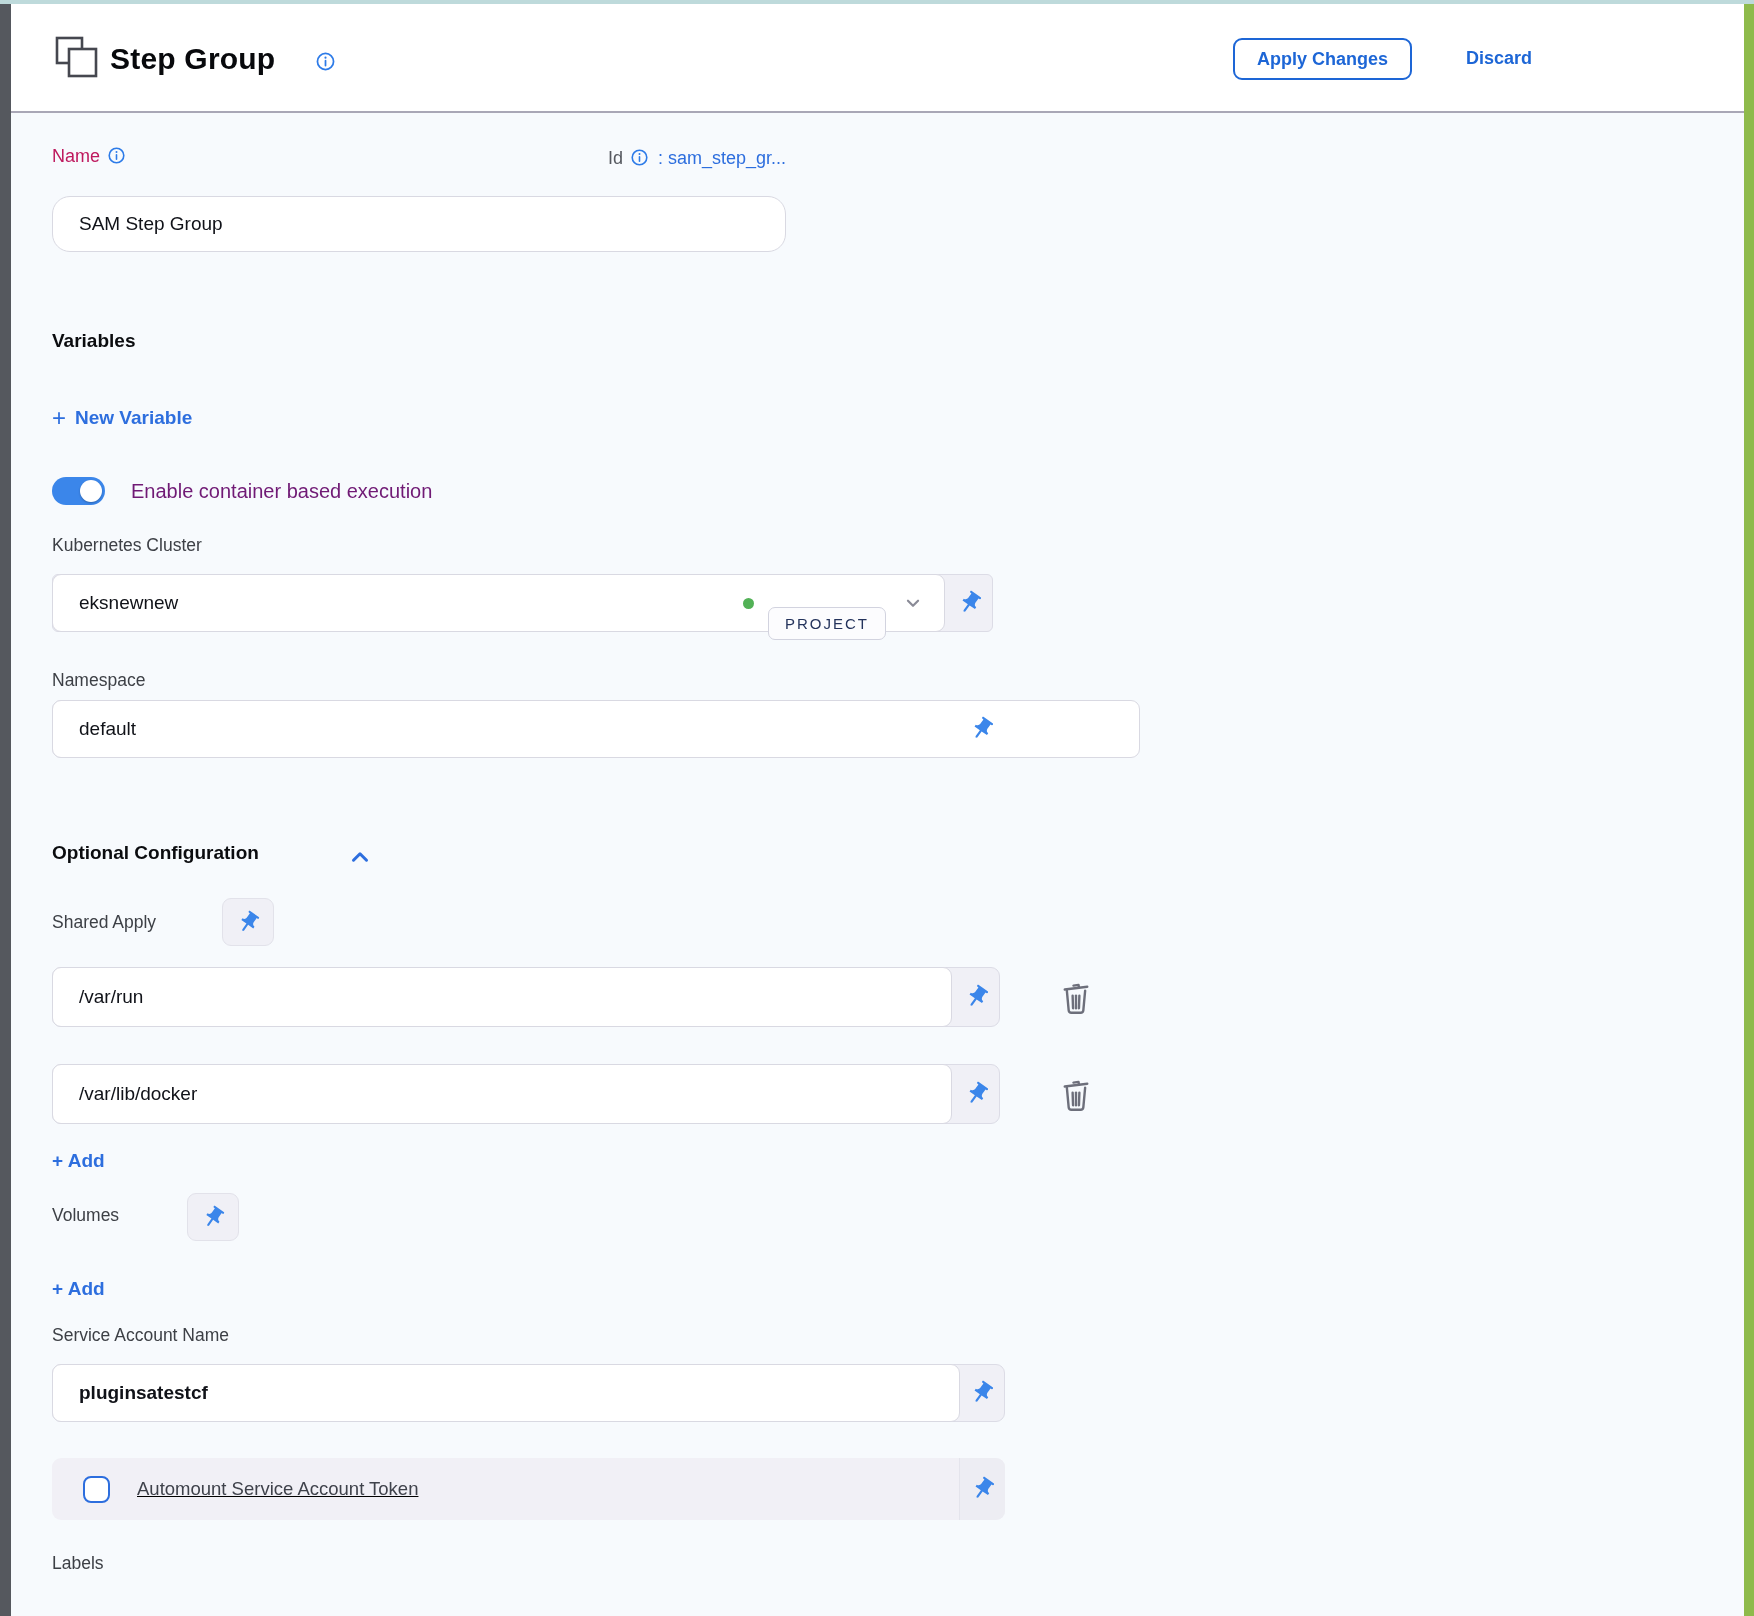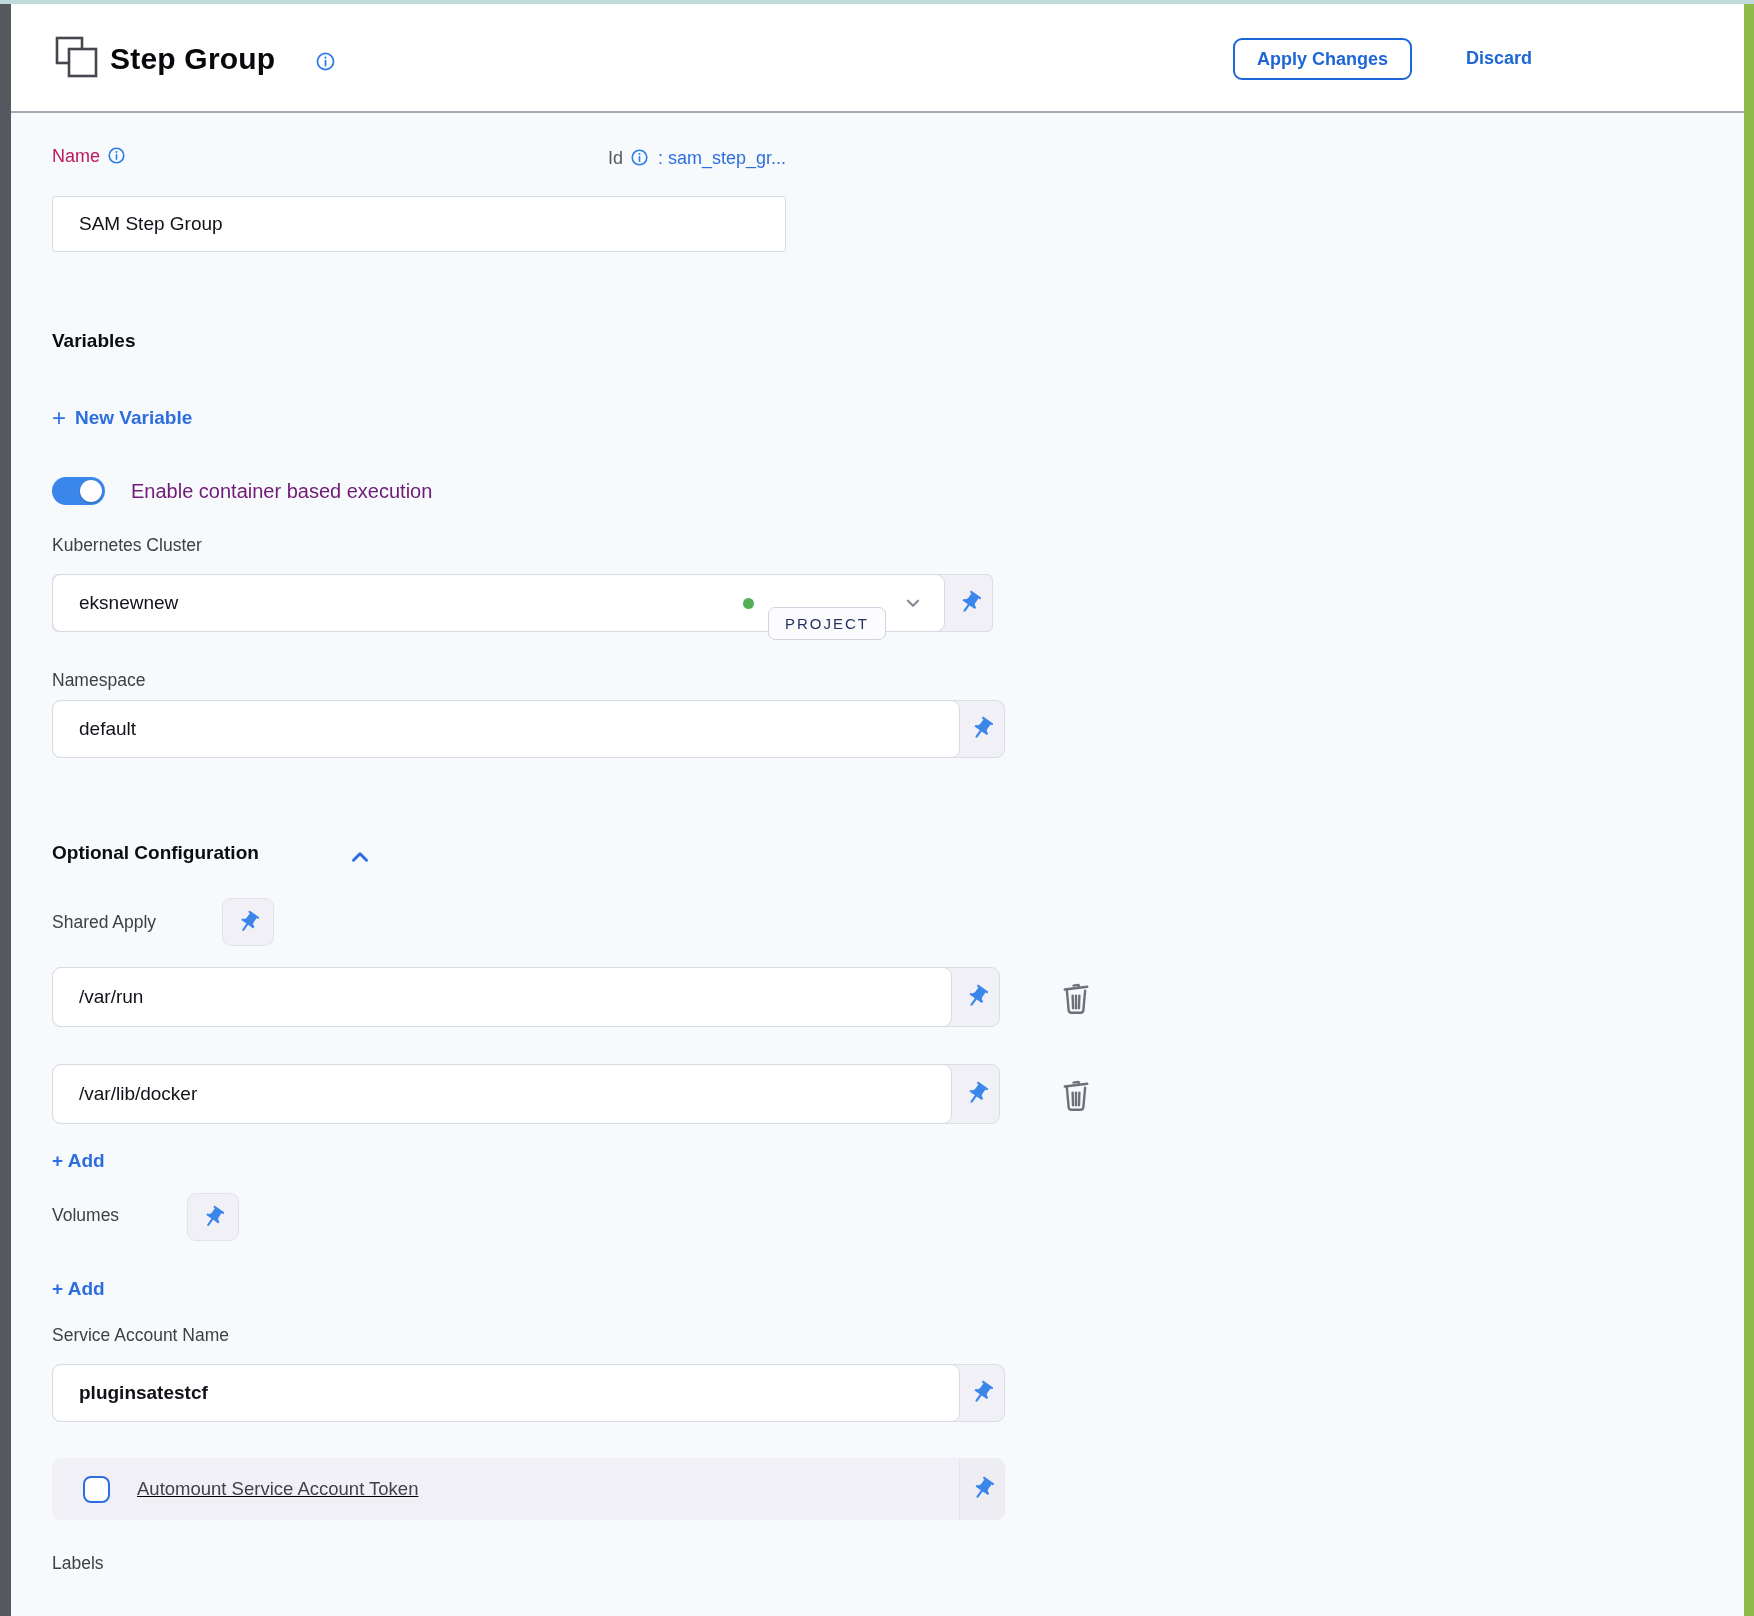--- a/index.html
+++ b/index.html
@@ -42,21 +42,21 @@
   .blue-link{position:absolute;color:#2d6ede;font-size:19px;font-weight:600;cursor:pointer;display:flex;align-items:center;gap:9px;}
   .blue-link .plus{font-size:24px;font-weight:400;line-height:1;}
   .info-ic{display:inline-block;vertical-align:-3px;margin-left:7px;}
 
   .id-row{position:absolute;top:144px;right:958px;font-size:18px;color:#55585f;white-space:nowrap;}
   .id-row .id-val{color:#2d6ede;}
   .id-row .info-ic{margin:0 4px 0 7px;}
 
   
   .text-input{
-    position:absolute;background:#ffffff;border:1px solid #d9d9e2;border-radius:3px;
+    position:absolute;background:#ffffff;border:1px solid #d9d9e2;border-radius:18px;
     box-sizing:border-box;display:flex;align-items:center;padding:0 26px;
     font-size:19px;color:#101218;
   }
   .input-group{
     position:absolute;background:#f0f0f6;border:1px solid #dcdce6;border-radius:9px;
     box-sizing:border-box;
   }
   .input-group .white-part{
     position:absolute;left:-1px;top:-1px;bottom:-1px;background:#ffffff;
     border:1px solid #d9d9e2;border-radius:9px;box-sizing:border-box;
@@ -187,21 +187,21 @@
     </div>
     <div class="pin-seg">
       <svg width="26" height="26" viewBox="0 0 24 24" style="transform:rotate(35deg)">
           <path fill="#3b86ea" d="M16 9V4h1c.55 0 1-.45 1-1s-.45-1-1-1H7c-.55 0-1 .45-1 1s.45 1 1 1h1v5c0 1.66-1.34 3-3 3v2h5.97v7l1 1 1-1v-7H19v-2c-1.66 0-3-1.34-3-3z"></path>
         </svg>
     </div>
   </div>
 
   <div class="field-label" style="left:41px;top:666px;">Namespace</div>
   <div class="input-group" style="left:41px;top:696px;width:953px;height:58px;">
-    <div class="white-part" style="width:908px;">
+    <div class="white-part" style="width:1088px;">
       <span>default</span>
     </div>
     <div class="pin-seg">
       <svg width="26" height="26" viewBox="0 0 24 24" style="transform:rotate(35deg)">
           <path fill="#3b86ea" d="M16 9V4h1c.55 0 1-.45 1-1s-.45-1-1-1H7c-.55 0-1 .45-1 1s.45 1 1 1h1v5c0 1.66-1.34 3-3 3v2h5.97v7l1 1 1-1v-7H19v-2c-1.66 0-3-1.34-3-3z"></path>
         </svg>
     </div>
   </div>
 
   <div class="section-title" style="left:41px;top:838px;text-align:center;">Optional Configuration</div>

